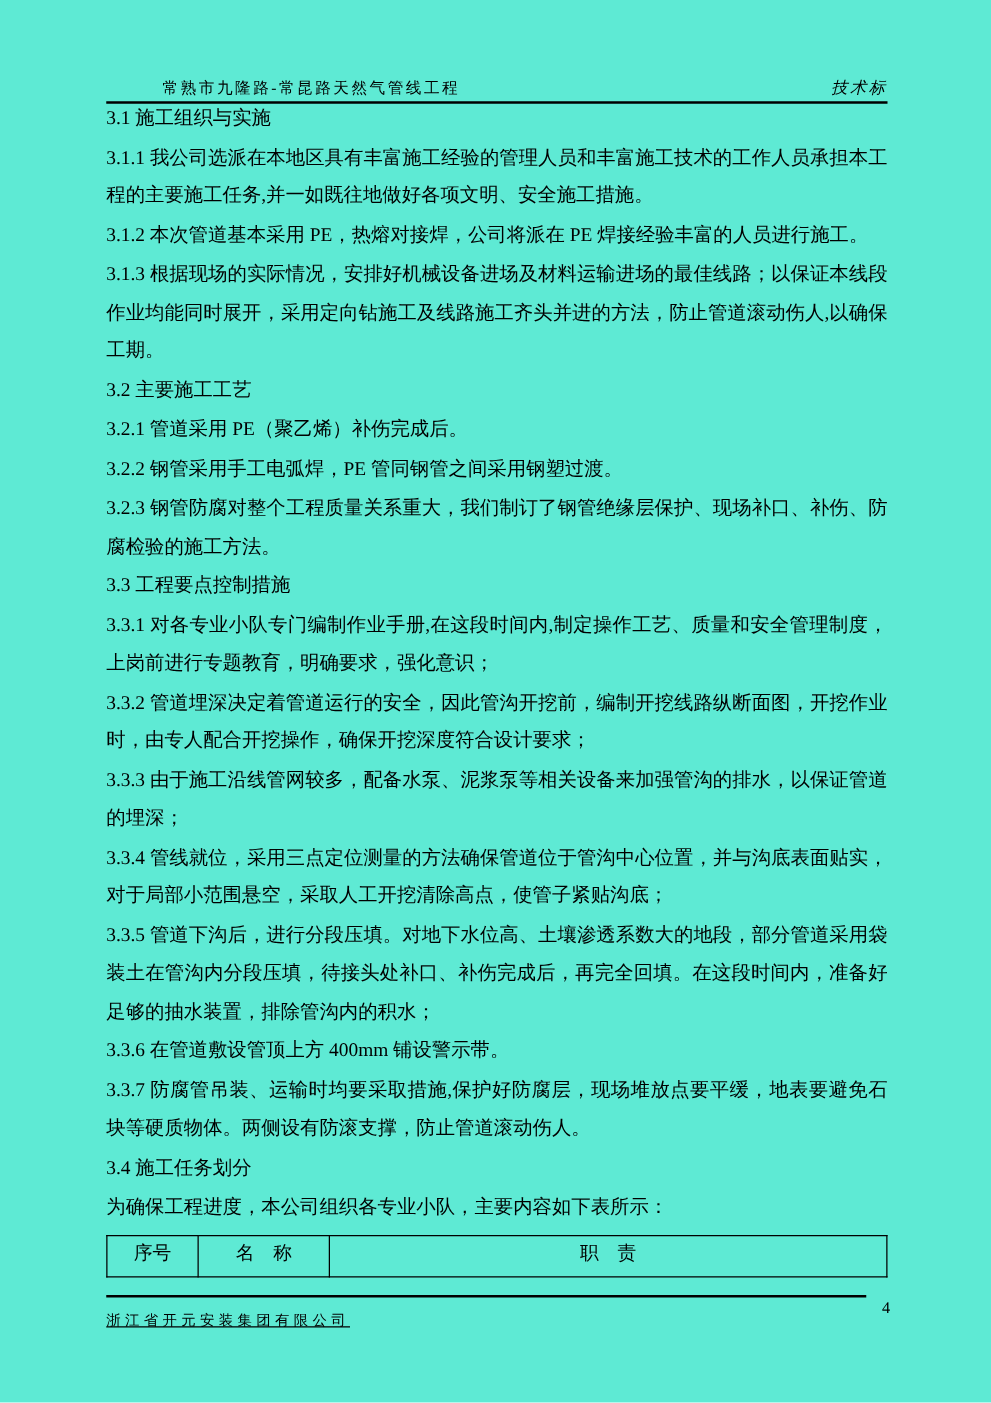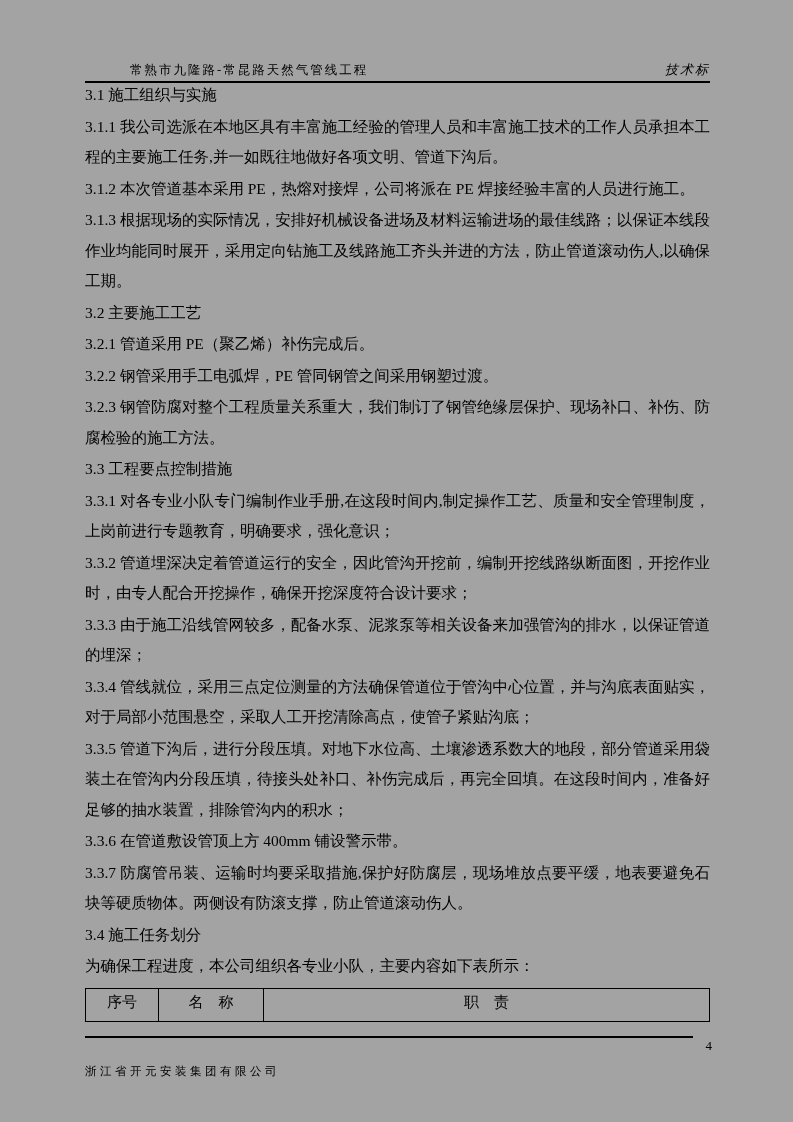--- a/index.html
+++ b/index.html
@@ -4,21 +4,21 @@
 <style>
   html, body {
     margin: 0;
     padding: 0;
     background: #ffffff;
   }
   .page {
     position: relative;
     width: 793px;
     height: 1122px;
-    background: #a3a3a3;
+    background: #5eead4;
     color: #000000;
     font-family: "Liberation Serif", "DejaVu Serif", serif;
     overflow: hidden;
   }
   
   .header {
     position: absolute;
     left: 85px;
     right: 83px;
     top: 48px;
@@ -84,39 +84,40 @@
     border-top: 2px solid #000;
     height: 0;
   }
   .footer-pagenum {
     position: absolute;
     right: -2px;
     top: 2px;
     font-size: 13px;
   }
   .footer-company {
-    margin-top: 26px;
+    margin-top: 11px;
     font-size: 11.5px;
     letter-spacing: 3.5px;
     white-space: nowrap;
+    text-decoration: underline;
   }
 </style>
 </head>
 <body>
 
 <div class="page">
 
   <div class="header">
     <span class="header-title">常熟市九隆路-常昆路天然气管线工程</span>
     <span class="header-doctype">技术标</span>
   </div>
 
   <div class="content">
     <p>3.1 施工组织与实施</p>
-    <p>3.1.1 我公司选派在本地区具有丰富施工经验的管理人员和丰富施工技术的工作人员承担本工程的主要施工任务,并一如既往地做好各项文明、管道下沟后。</p>
+    <p>3.1.1 我公司选派在本地区具有丰富施工经验的管理人员和丰富施工技术的工作人员承担本工程的主要施工任务,并一如既往地做好各项文明、安全施工措施。</p>
     <p>3.1.2 本次管道基本采用 PE，热熔对接焊，公司将派在 PE 焊接经验丰富的人员进行施工。</p>
     <p>3.1.3 根据现场的实际情况，安排好机械设备进场及材料运输进场的最佳线路；以保证本线段作业均能同时展开，采用定向钻施工及线路施工齐头并进的方法，防止管道滚动伤人,以确保工期。</p>
     <p>3.2 主要施工工艺</p>
     <p>3.2.1 管道采用 PE（聚乙烯）补伤完成后。</p>
     <p>3.2.2 钢管采用手工电弧焊，PE 管同钢管之间采用钢塑过渡。</p>
     <p>3.2.3 钢管防腐对整个工程质量关系重大，我们制订了钢管绝缘层保护、现场补口、补伤、防腐检验的施工方法。</p>
     <p>3.3 工程要点控制措施</p>
     <p>3.3.1 对各专业小队专门编制作业手册,在这段时间内,制定操作工艺、质量和安全管理制度，上岗前进行专题教育，明确要求，强化意识；</p>
     <p>3.3.2 管道埋深决定着管道运行的安全，因此管沟开挖前，编制开挖线路纵断面图，开挖作业时，由专人配合开挖操作，确保开挖深度符合设计要求；</p>
     <p>3.3.3 由于施工沿线管网较多，配备水泵、泥浆泵等相关设备来加强管沟的排水，以保证管道的埋深；</p>

